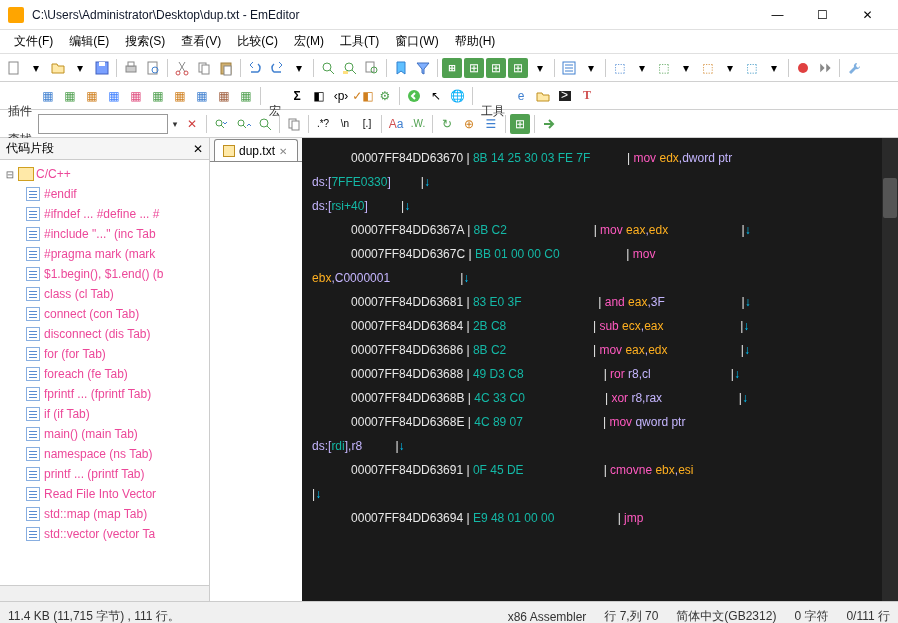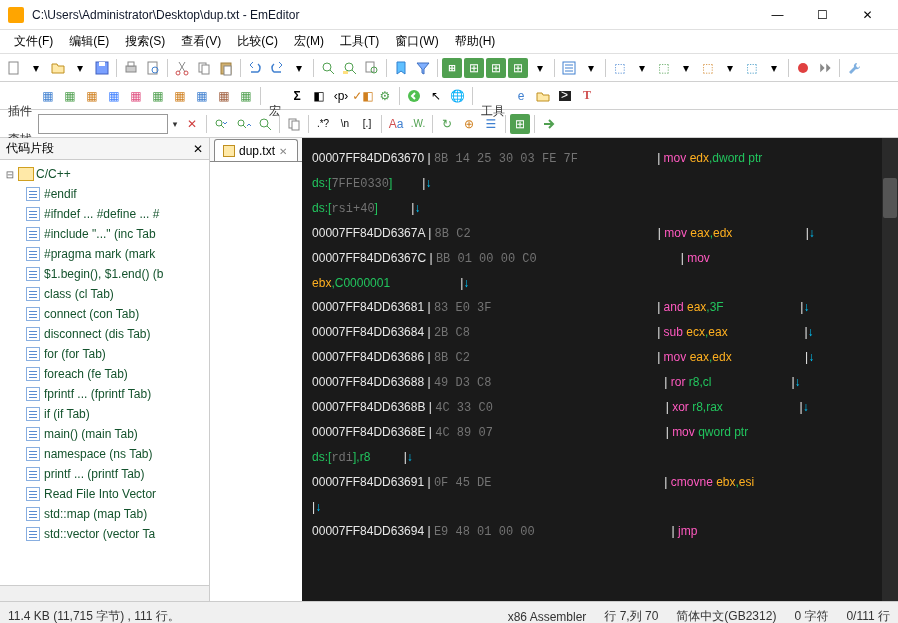--- a/index.html
+++ b/index.html
@@ -23,38 +23,38 @@
 .sidehdr { height: 22px; display: flex; align-items: center; padding: 0 6px; border-bottom: 1px solid #ccc; background: #f5f5f5; }
 .sidehdr .txt { flex: 1; }
 .sidehdr .cls { cursor: pointer; }
 .tree { flex: 1; overflow: auto; padding: 4px 2px; background: #fff; }
 .tnode { display: flex; align-items: center; height: 20px; padding-left: 6px; white-space: nowrap; }
 .tnode.root { padding-left: 2px; }
 .tnode .exp { width: 12px; text-align: center; color: #666; font-size: 10px; }
 .tnode .fld { width: 16px; height: 14px; background: #ffe9a8; border: 1px solid #d0a020; margin: 0 2px; }
 .tnode .fic { width: 14px; height: 14px; margin: 0 4px 0 18px; display: inline-block; background: #fff; border: 1px solid #88aee0; position: relative; }
 .tnode .fic::after { content:""; position:absolute; left:2px; top:3px; width:8px; height:1px; background:#5a8bd0; box-shadow:0 3px 0 #5a8bd0, 0 6px 0 #5a8bd0; }
-.tnode .lbl { color: #14532d; }
+.tnode .lbl { color: #ec4899; }
 .hscroll { height: 16px; background: #f0f0f0; border-top: 1px solid #ccc; }
 .editor { flex: 1; display: flex; flex-direction: row; background: #fff; overflow: hidden; }
 .tabbar { height: 24px; display: flex; align-items: flex-end; padding: 2px 4px 0; background: #f8f8f8; border-bottom: 1px solid #888; }
 .tab { height: 22px; display: flex; align-items: center; padding: 0 8px; border: 1px solid #888; border-bottom: none; background: #fff; gap: 4px; border-radius: 3px 3px 0 0; }
 .tab .ticon { width: 12px; height: 12px; background: #ffe9a8; border: 1px solid #c09020; }
 .tab .tx { width: 10px; height: 10px; color: #888; font-size: 10px; }
 .content { flex: 1; background: #1a1a1a; color: #ddd; font-family: Consolas, monospace; font-size: 14px; padding: 8px 10px; overflow: hidden; line-height: 24px; position: relative; }
 .content .line { white-space: pre; }
 .vscroll { position: absolute; right: 0; top: 0; bottom: 0; width: 16px; background: #2a2a2a; }
 .vscroll .thumb { position: absolute; top: 40px; width: 14px; left: 1px; height: 40px; background: #555; border-radius: 2px; }
-.addr { color: #e8e8e8; }
+.addr { color: #e8e8e8; margin-left: 39px; }
 .bar { color: #e8e8e8; }
-.hex { color: #737373; font-family: Liberation Mono, monospace; }
+.hex { color: #14b8a6; }
 .arrow { color: #00c8ff; }
 .mnem { color: #ff5ac0; }
 .reg { color: #ffb020; }
-.dim { color: #22c55e; }
+.dim { color: #c4b5fd; }
 .statusbar { height: 30px; background: #f0f0f0; border-top: 1px solid #ccc; display: flex; align-items: center; padding: 0 8px; gap: 18px; color: #333; }
 .statusbar .seg { white-space: nowrap; }
 .statusbar .spacer { flex: 1; }
 svg { width: 16px; height: 16px; }
 </style>
 </head>
 <body>
 
 <div class="titlebar">
   <span class="icon"></span>

